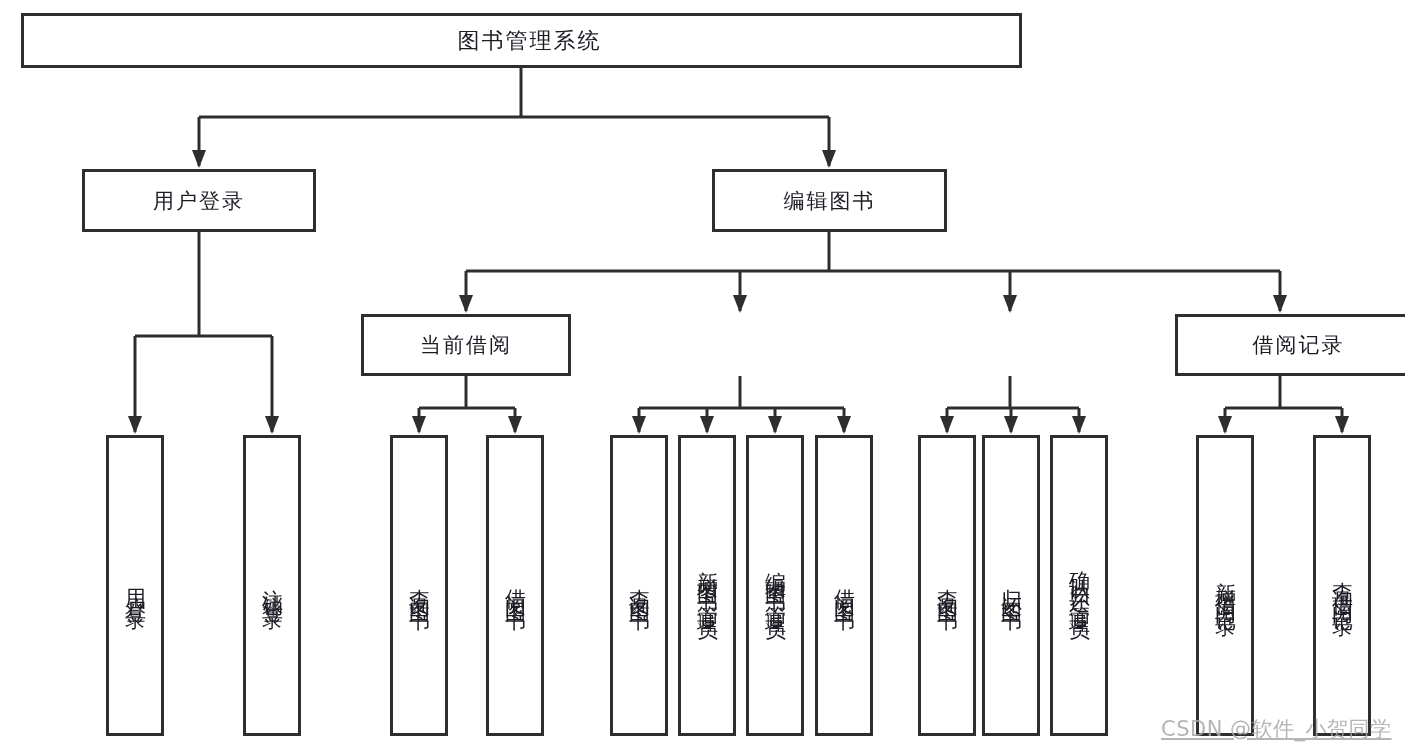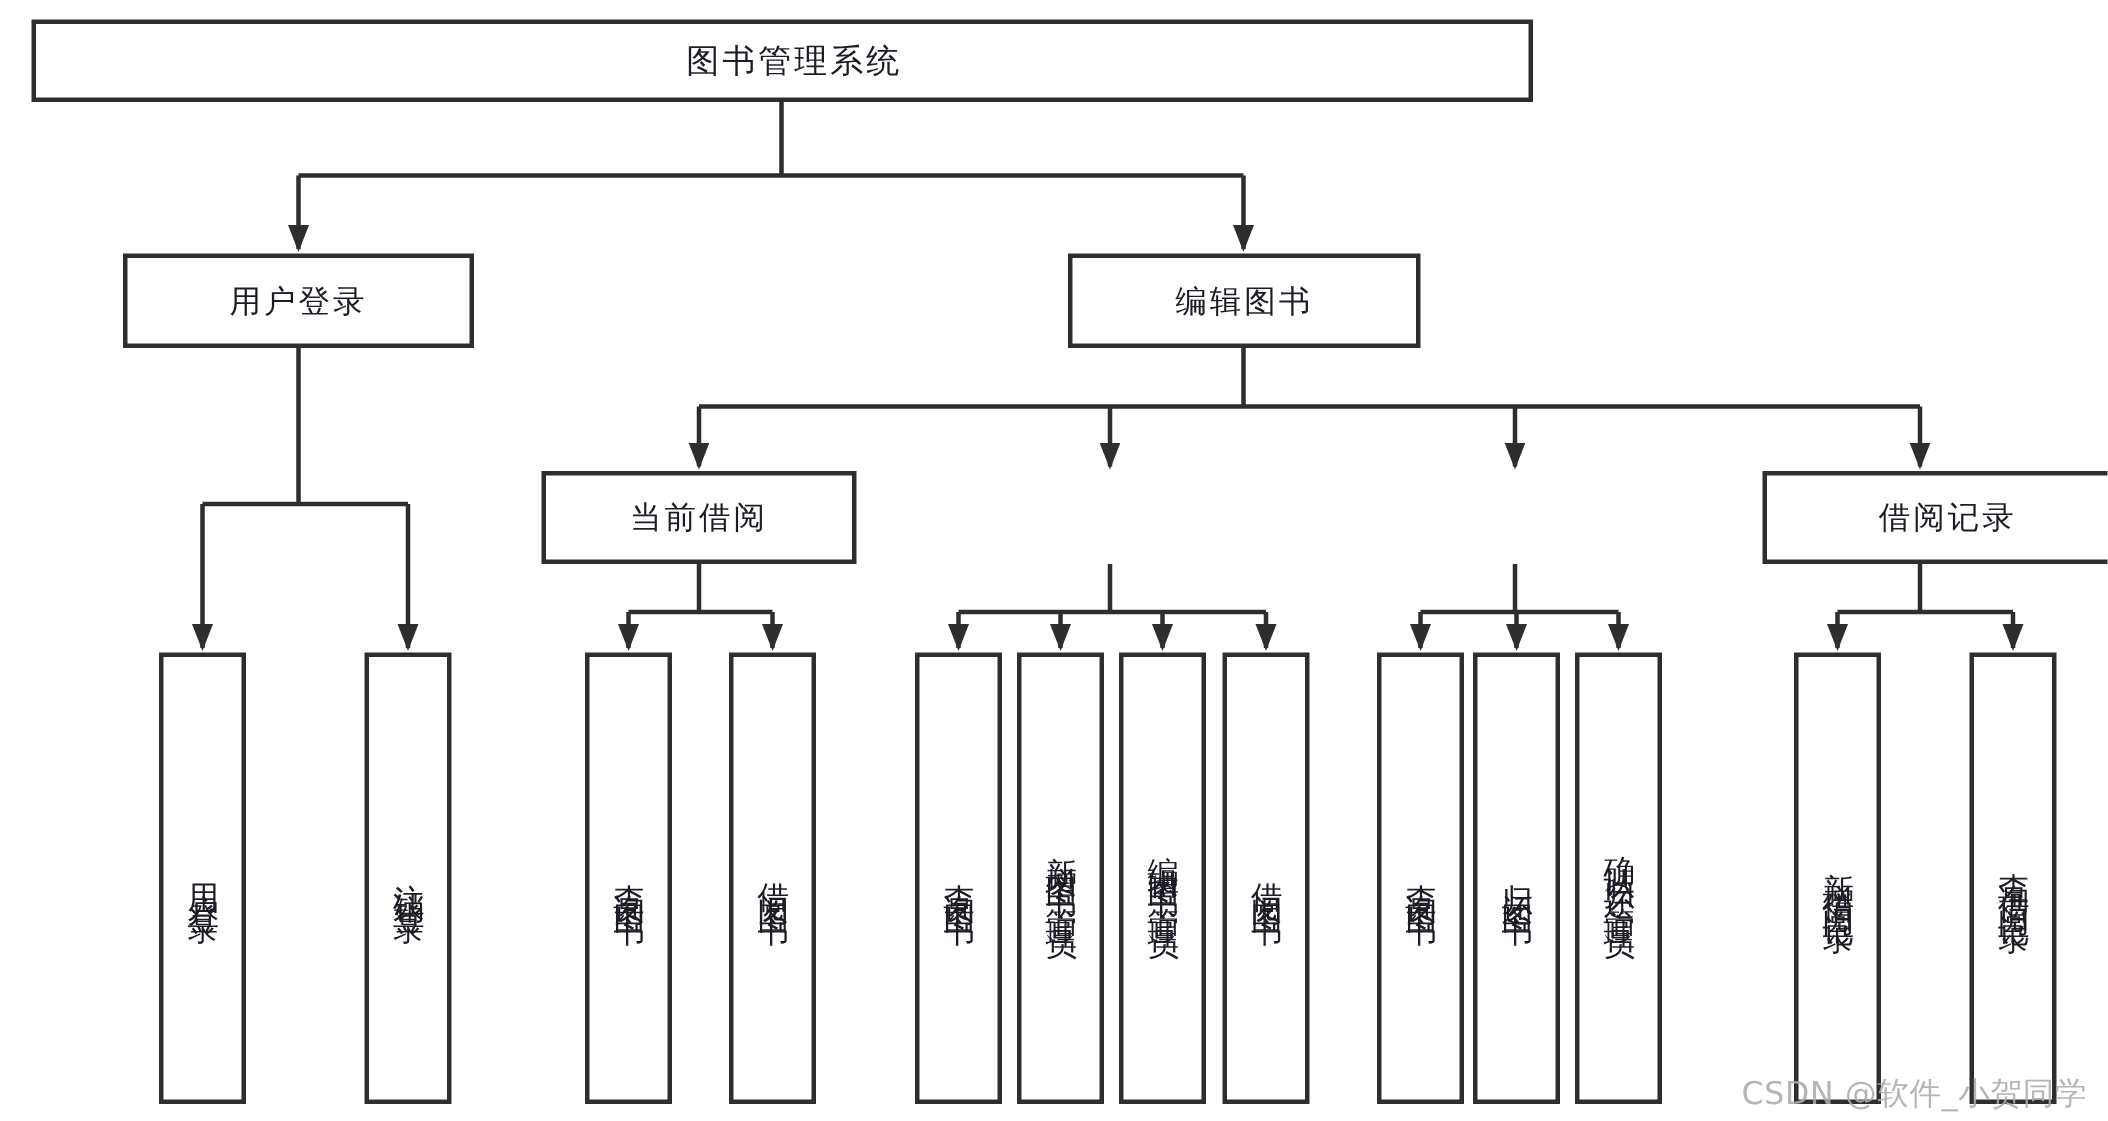--- a/index.html
+++ b/index.html
@@ -52,20 +52,21 @@
   .watermark {
     position: absolute;
     z-index: 3;
     left: 1161px;
     top: 715px;
     font-size: 21px;
     letter-spacing: 0.5px;
     color: var(--watermark, #ababab);
     opacity: 0.88;
     white-space: nowrap;
+    text-decoration: underline;
   }
 </style>
 </head>
 <body>
 
 <div class="stage">
 
   <svg class="wires" width="1405" height="747" viewBox="0 0 1405 747" xmlns="http://www.w3.org/2000/svg">
     <defs>
       <marker id="arrow" markerWidth="20" markerHeight="16" refX="16" refY="7" orient="auto" markerUnits="userSpaceOnUse">

